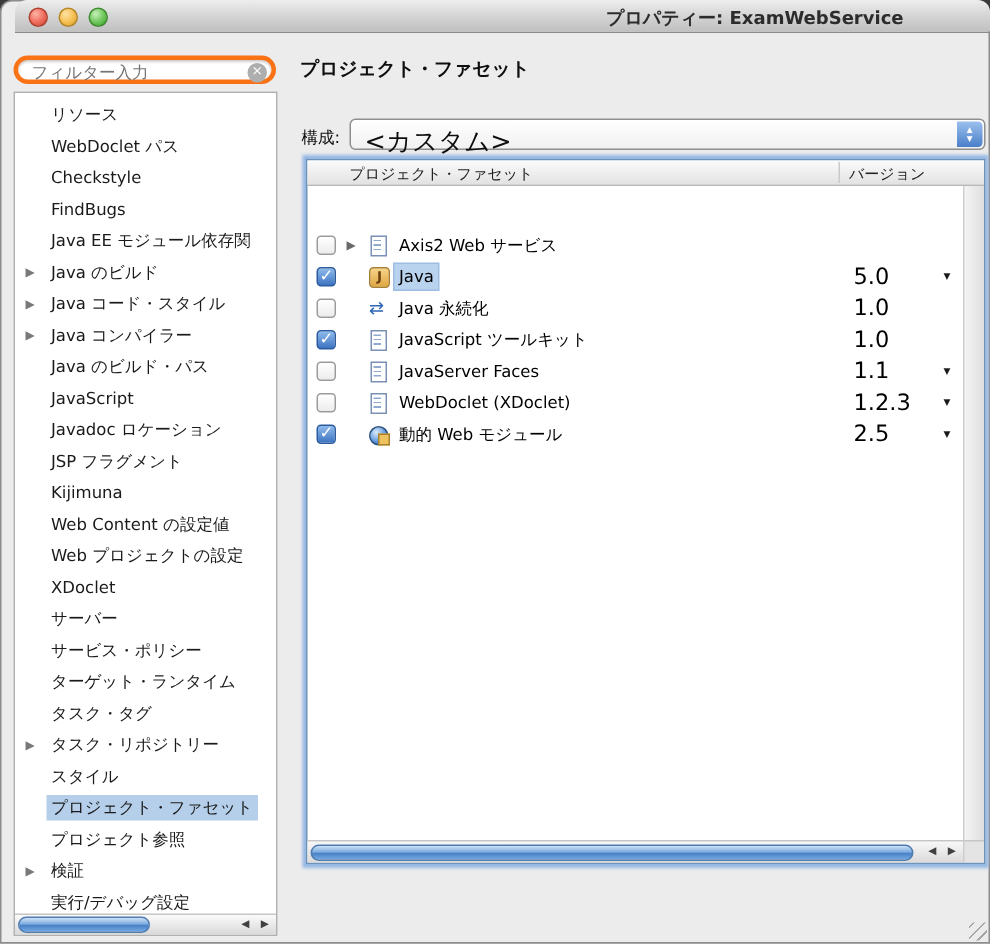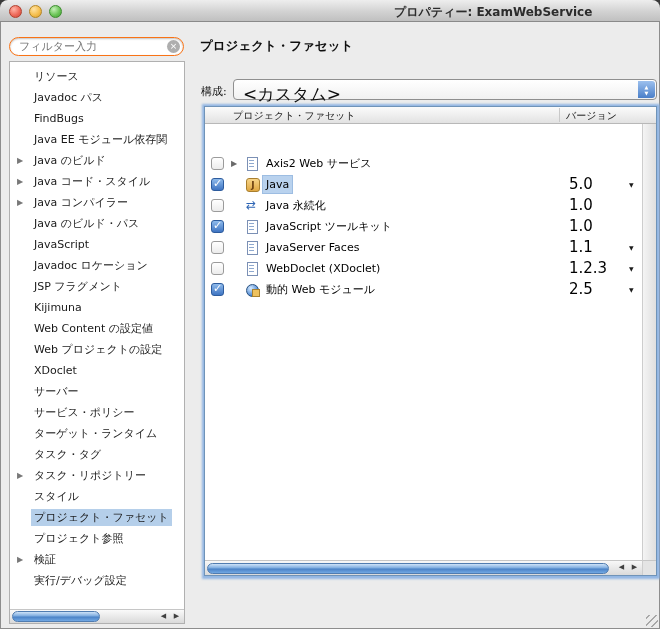--- a/index.html
+++ b/index.html
@@ -1,29 +1,29 @@
 <!DOCTYPE html>
 <html><head>
 <meta charset="utf-8">
 <style>
   *{margin:0;padding:0;box-sizing:border-box;}
   html,body{width:660px;height:629px;}
   body{background:#3a3a3a;font-family:"DejaVu Sans","Liberation Sans",sans-serif;}
   .window{position:relative;width:660px;height:629px;background:#ececec;border-radius:8px 8px 0 0;
           overflow:hidden;box-shadow:inset 0 0 0 1px rgba(0,0,0,.4);}
   
-  .titlebar{position:absolute;top:0;left:0;right:0;height:22px;border-radius:8px 8px 0 0;
+  .titlebar{position:absolute;top:0;left:10px;right:0;height:22px;border-radius:8px 8px 0 0;
             background:linear-gradient(#eeeeee,#d2d2d2 55%,#c0c0c0);border-bottom:1px solid #8a8a8a;padding-left:24px;}
   .tl{position:absolute;top:5px;width:13px;height:13px;border-radius:50%;cursor:default;}
   .tl-close{left:9px;background:radial-gradient(circle at 35% 30%,#ffb3a6,#ee6a5a 55%,#c94537);border:1px solid #b0402f;}
   .tl-min{left:29px;background:radial-gradient(circle at 35% 30%,#ffe2a3,#f5bf4f 55%,#d69a2d);border:1px solid #b58625;}
   .tl-zoom{left:49px;background:radial-gradient(circle at 35% 30%,#c5f0b8,#6cc558 55%,#3f9e32);border:1px solid #3d8c2f;}
   .win-title{position:absolute;left:394px;top:4px;font-size:12px;font-weight:bold;color:#2c2c2c;white-space:nowrap;}
   
-  .filter-field{position:absolute;left:9px;top:37px;width:175px;height:19px;border:1px solid #f97316;
+  .filter-field{position:absolute;left:9px;top:37px;width:175px;height:19px;border:3px solid #f97316;
                 border-radius:10px;background:#fff;box-shadow:inset 0 1px 2px rgba(0,0,0,.25);}
   .filter-input{position:absolute;left:9px;top:1px;width:142px;height:15px;border:none;outline:none;
                 background:transparent;font-size:11px;color:#444;font-family:inherit;}
   .filter-clear{position:absolute;right:3px;top:2px;width:13px;height:13px;border-radius:50%;background:#aeaeae;
                 color:#fff;font-size:9px;line-height:13px;text-align:center;cursor:default;}
   .filter-clear::before{content:"×";}
   .side-list{position:absolute;left:9px;top:61px;width:176px;height:563px;background:#fff;
              border:1px solid #b0b0b0;overflow:hidden;}
   .side-items{position:absolute;top:4px;left:0;right:0;}
   .side-item{position:relative;height:21px;line-height:21px;font-size:11px;color:#1a1a1a;
@@ -110,21 +110,22 @@
   </div>
 
   <div class="filter-field">
     <input class="filter-input" value="" placeholder="フィルター入力" style="">
     <span class="filter-clear"></span>
   </div>
 
   <div class="side-list">
     <div class="side-items">
       <div class="side-item"><span class="side-label">リソース</span></div>
-      <div class="side-item"><span class="side-label">Javadoc パス</span></div>
+      <div class="side-item"><span class="side-label">WebDoclet パス</span></div>
+      <div class="side-item"><span class="side-label">Checkstyle</span></div>
       <div class="side-item"><span class="side-label">FindBugs</span></div>
       <div class="side-item"><span class="side-label">Java EE モジュール依存関</span></div>
       <div class="side-item"><span class="disc"></span><span class="side-label">Java のビルド</span></div>
       <div class="side-item"><span class="disc"></span><span class="side-label">Java コード・スタイル</span></div>
       <div class="side-item"><span class="disc"></span><span class="side-label">Java コンパイラー</span></div>
       <div class="side-item"><span class="side-label">Java のビルド・パス</span></div>
       <div class="side-item"><span class="side-label">JavaScript</span></div>
       <div class="side-item"><span class="side-label">Javadoc ロケーション</span></div>
       <div class="side-item"><span class="side-label">JSP フラグメント</span></div>
       <div class="side-item"><span class="side-label">Kijimuna</span></div>

